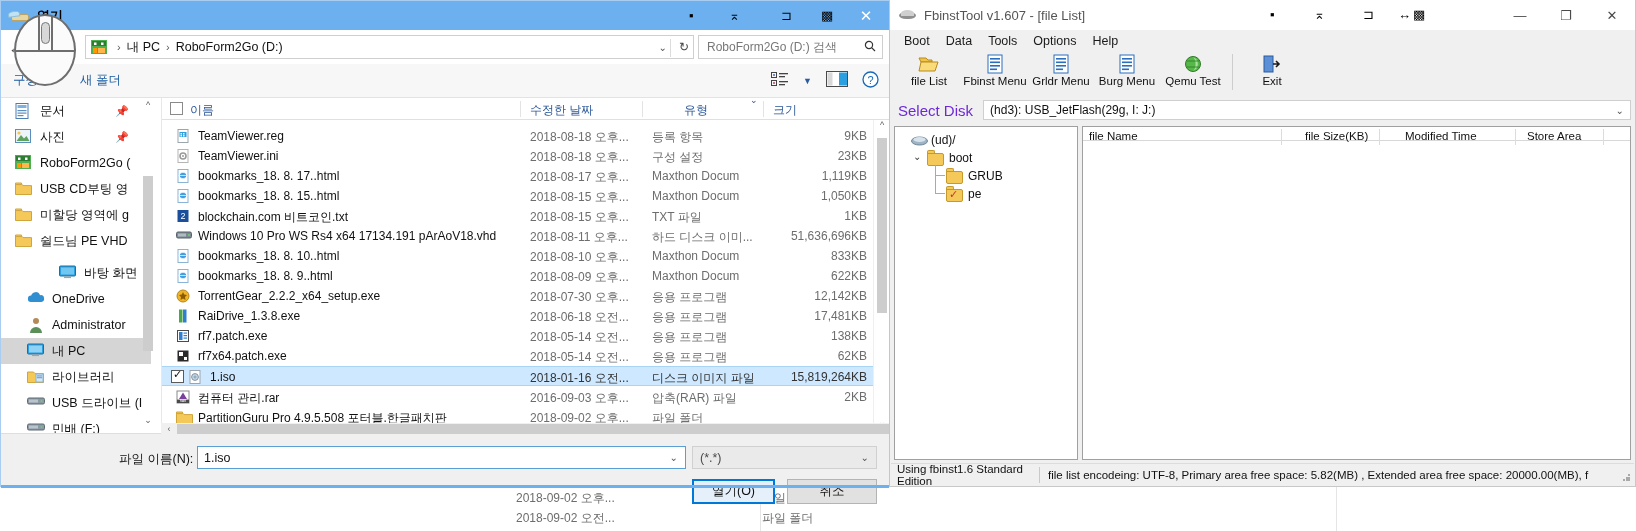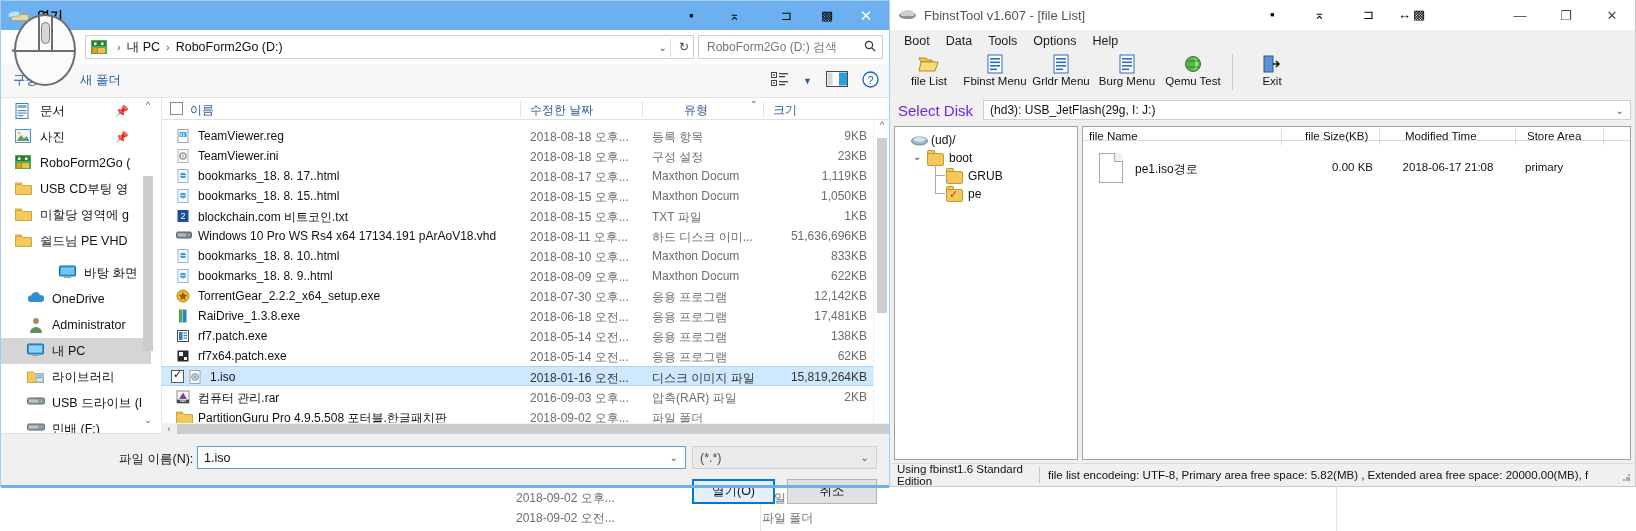--- a/index.html
+++ b/index.html
@@ -323,27 +323,20 @@
       <div id="fb-list-head">
         <div style="left:6px;">file Name</div>
         <div style="left:222px;">file Size(KB)</div>
         <div style="left:322px;">Modified Time</div>
         <div style="left:444px;">Store Area</div>
         <div class="sep" style="left:198px;"></div>
         <div class="sep" style="left:296px;"></div>
         <div class="sep" style="left:432px;"></div>
         <div class="sep" style="left:520px;"></div>
       </div>
-      <div class="fbrow" style="top:22px;">
-        <div class="docicon"></div>
-        <div class="fname">pe1.iso경로</div>
-        <div class="fsize">0.00 KB</div>
-        <div class="ftime">2018-06-17 21:08</div>
-        <div class="farea">primary</div>
-      </div>
     </div>
   </div>
 
   <div id="fb-status">
     <div class="s1">Using fbinst1.6 Standard Edition</div>
     <div class="sdiv"></div>
     <div class="s2">file list encodeing: UTF-8, Primary area free space: 5.82(MB) ,  Extended area free space: 20000.00(MB), f</div>
     <div class="grip">
       <svg width="14" height="14" viewBox="0 0 14 14">
           <g fill="#a9a9a9">

